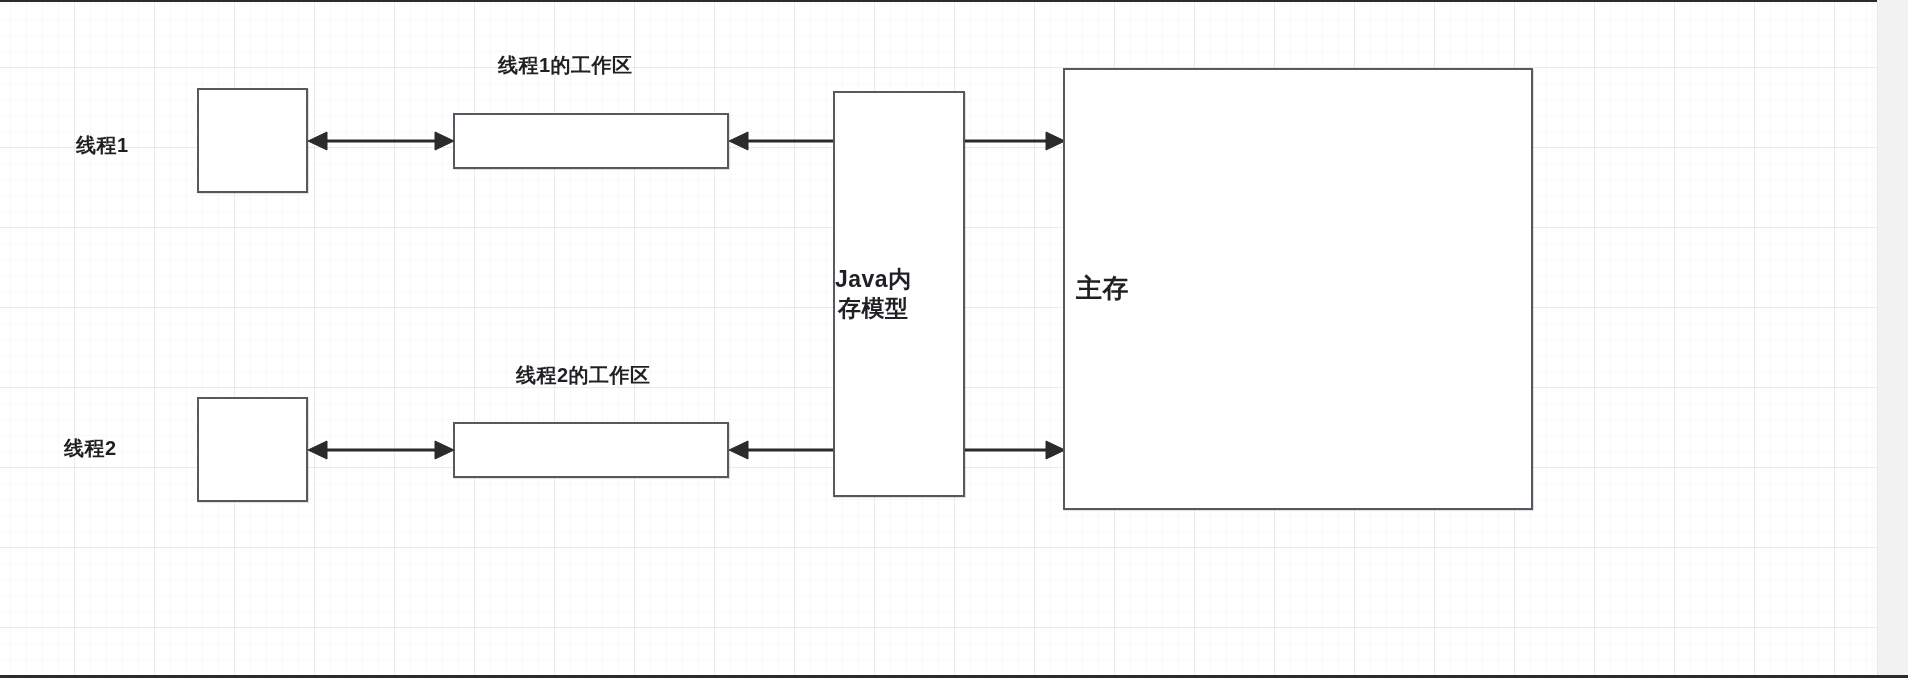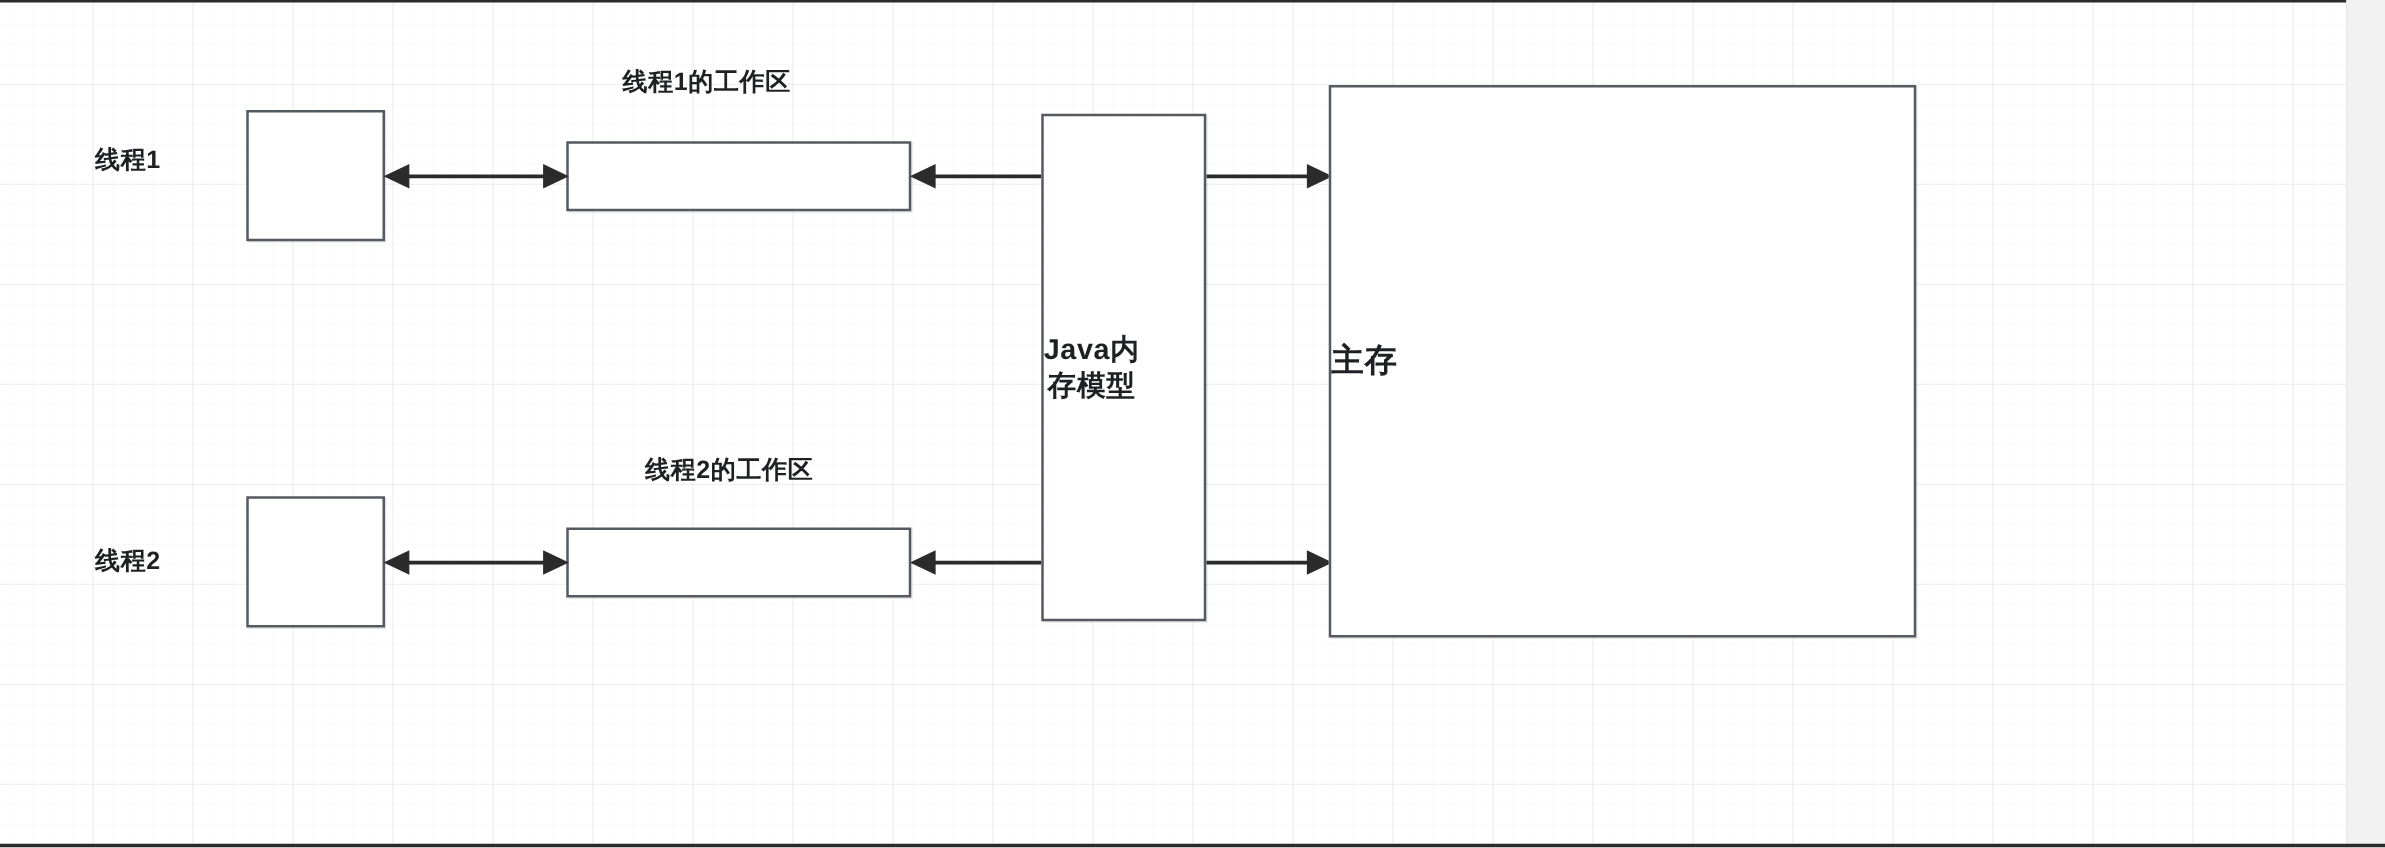--- a/index.html
+++ b/index.html
@@ -90,25 +90,26 @@
   
   #jmm-box {
     left: 833px; top: 91px; width: 132px; height: 406px;
     font-size: 23px;
   }
 
   
   #main-memory-box {
     left: 1063px; top: 68px; width: 470px; height: 442px;
     font-size: 26px;
+    padding-left: 11px;
   }
 
   
-  #thread1-label { left: 76px;  top: 114px; }
-  #thread2-label { left: 76px;  top: 435px; }
+  #thread1-label { left: 76px;  top: 132px; }
+  #thread2-label { left: 64px;  top: 435px; }
   #work1-label   { left: 498px; top: 52px;  }
   #work2-label   { left: 516px; top: 362px; }
 
   
   .conn {
     position: absolute;
     overflow: visible;
   }
   .conn line, .conn path, .conn polygon {
     stroke: #2b2b2b;

